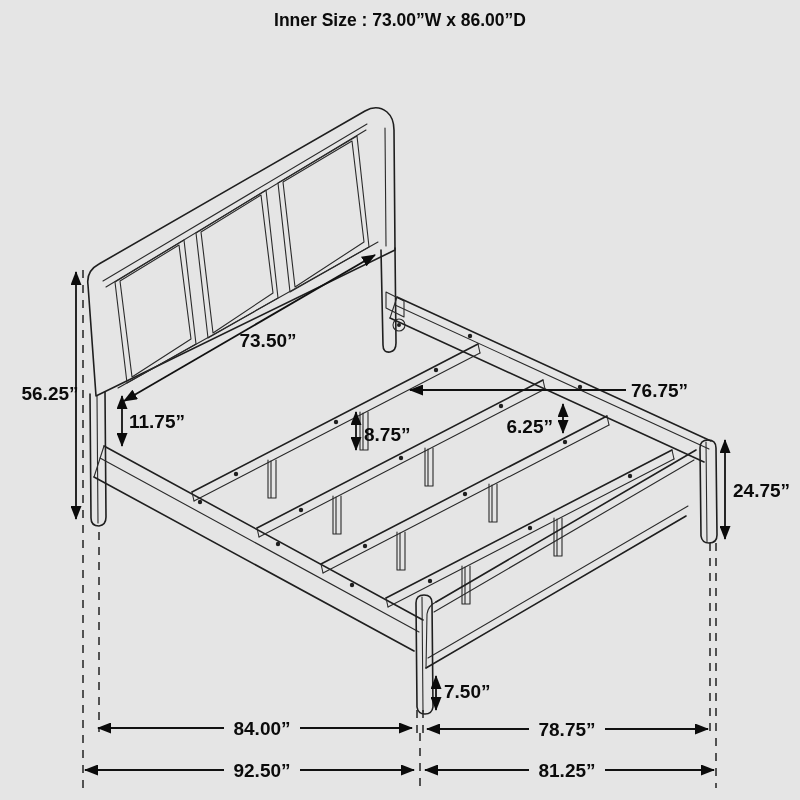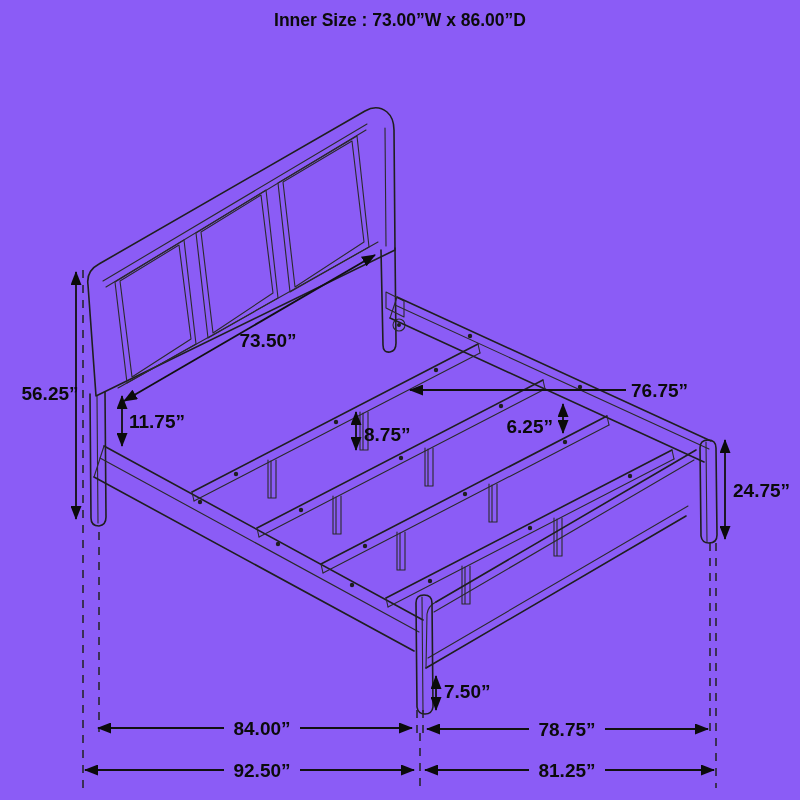--- a/index.html
+++ b/index.html
@@ -1,16 +1,16 @@
 <!DOCTYPE html>
 <html><head>
 <meta charset="utf-8">
 <style>
   html,body{margin:0;padding:0;background:#ffffff;}
-  .canvas{position:relative;width:800px;height:800px;background:#8b5cf6;overflow:hidden;
+  .canvas{position:relative;width:800px;height:800px;background:#e5e5e5;overflow:hidden;
           font-family:"Liberation Sans", sans-serif;}
   svg{display:block;}
   .frame-line{fill:none;stroke:#1f1f1f;stroke-width:1.6;stroke-linejoin:round;stroke-linecap:round;}
   .thin-line{fill:none;stroke:#2a2a2a;stroke-width:1.1;stroke-linejoin:round;stroke-linecap:round;}
   .dim-line{fill:none;stroke:#111111;stroke-width:1.8;}
   .ext-line{fill:none;stroke:#222222;stroke-width:1.5;stroke-dasharray:8 7;}
   .dim-text{font-family:"Liberation Sans", sans-serif;font-weight:bold;font-size:19px;fill:#0b0b0b;}
   .title-text{font-family:"Liberation Sans", sans-serif;font-weight:bold;font-size:17.5px;fill:#0b0b0b;}
   .dot{fill:#1f1f1f;stroke:none;}
 </style>

